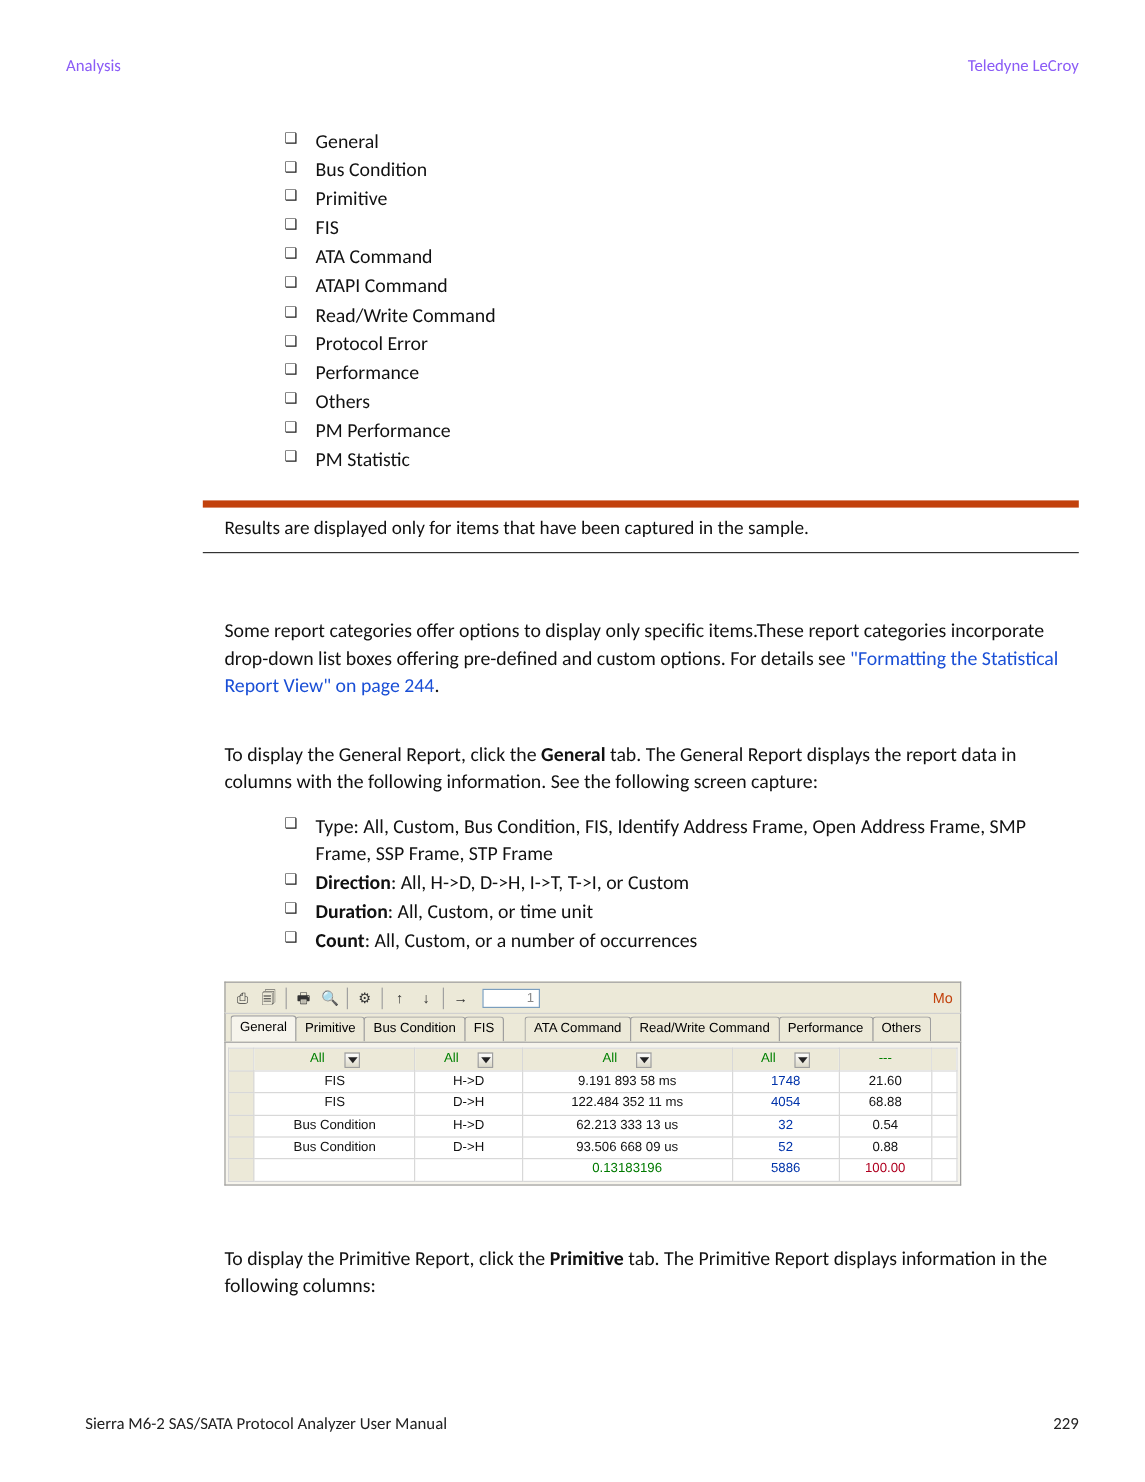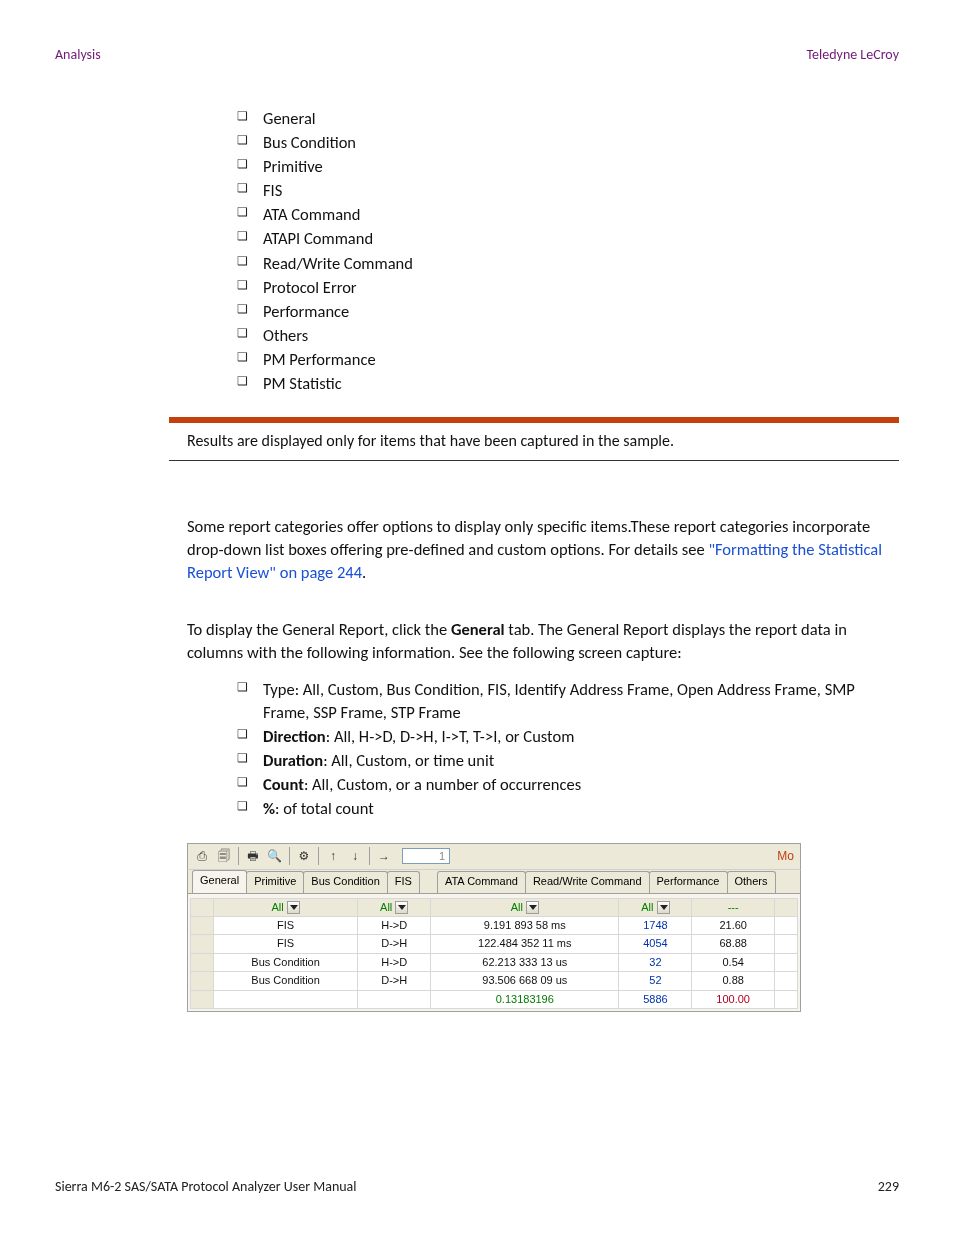--- a/index.html
+++ b/index.html
@@ -13,21 +13,21 @@
     }
     .page {
       padding: 46px 55px 50px 55px;
       position: relative;
       min-height: 1235px;
     }
     .header {
       display: flex;
       justify-content: space-between;
       font-size: 14px;
-      color: #701a75;
+      color: #8b5cf6;
       margin-bottom: 44px;
     }
     .content {
       margin-left: 132px;
       font-size: 16.5px;
       line-height: 1.4;
       color: #111;
     }
     .para { margin-bottom: 20px; }
     .para-b { margin-bottom: 14px; }
@@ -160,21 +160,21 @@
     }
     .filter-row td {
       background: #ece9d8 !important;
       color: #008000;
       padding: 1px 4px;
       position: relative;
     }
     .filter-row td.row-spacer { background:#ece9d8 !important; }
     .dd {
       display: inline-flex; align-items: center; justify-content: center;
-      gap: 3px;
+      gap: 16px;
     }
     .dd .caret {
       display: inline-block;
       width: 13px; height: 13px;
       background: linear-gradient(#fefefe,#dcd9c8);
       border: 1px solid #9f9f9f;
       position: relative;
     }
     .dd .caret::after {
       content:"";
@@ -182,21 +182,21 @@
       border-left:4px solid transparent;
       border-right:4px solid transparent;
       border-top:5px solid #222;
     }
     .v-blue { color: #0033aa; }
     .v-green { color: #007a00; }
     .v-red { color: #b00020; }
     .footer {
       position: absolute;
       bottom: 40px;
-      left: 55px;
+      left: 71px;
       right: 55px;
       display: flex;
       justify-content: space-between;
       font-size: 14px;
       color: #222;
     }
   </style>
 </head>
 <body>
 
@@ -233,21 +233,20 @@
 
     <p class="para-b" style="margin-top:34px">
       <span>To display the General Report, click the </span><span class="bold">General</span><span> tab. The General Report displays the report data in columns with the following information. See the following screen capture:</span>
     </p>
 
     <ul class="report-list general-list">
       <li><span>Type: All, Custom, Bus Condition, FIS, Identify Address Frame, Open Address Frame, SMP Frame, SSP Frame, STP Frame</span></li>
       <li><span class="bold">Direction</span><span>: All, H-&gt;D, D-&gt;H, I-&gt;T, T-&gt;I, or Custom</span></li>
       <li><span class="bold">Duration</span><span>: All, Custom, or time unit</span></li>
       <li><span class="bold">Count</span><span>: All, Custom, or a number of occurrences</span></li>
-      <li><span class="bold">%</span><span>: of total count</span></li>
     </ul>
 
     <div class="sc-wrap">
       <div class="sc-toolbar">
         <span class="tbtn">⎙</span>
         <span class="tbtn">🗐</span>
         <span class="tsep"></span>
         <span class="tbtn">🖶</span>
         <span class="tbtn">🔍</span>
         <span class="tsep"></span>
@@ -337,19 +336,22 @@
             <td class="v-green">0.13183196</td>
             <td class="v-blue">5886</td>
             <td class="v-red">100.00</td>
             <td></td>
           </tr>
         </tbody>
           </table>
       </div>
     </div>
 
+    <p class="para">
+      <span>To display the Primitive Report, click the </span><span class="bold">Primitive</span><span> tab. The Primitive Report displays information in the following columns:</span>
+    </p>
   </div>
 
   <div class="footer">
     <span>Sierra M6-2 SAS/SATA Protocol Analyzer User Manual</span>
     <span>229</span>
   </div>
 </div>
 
 </body></html>

